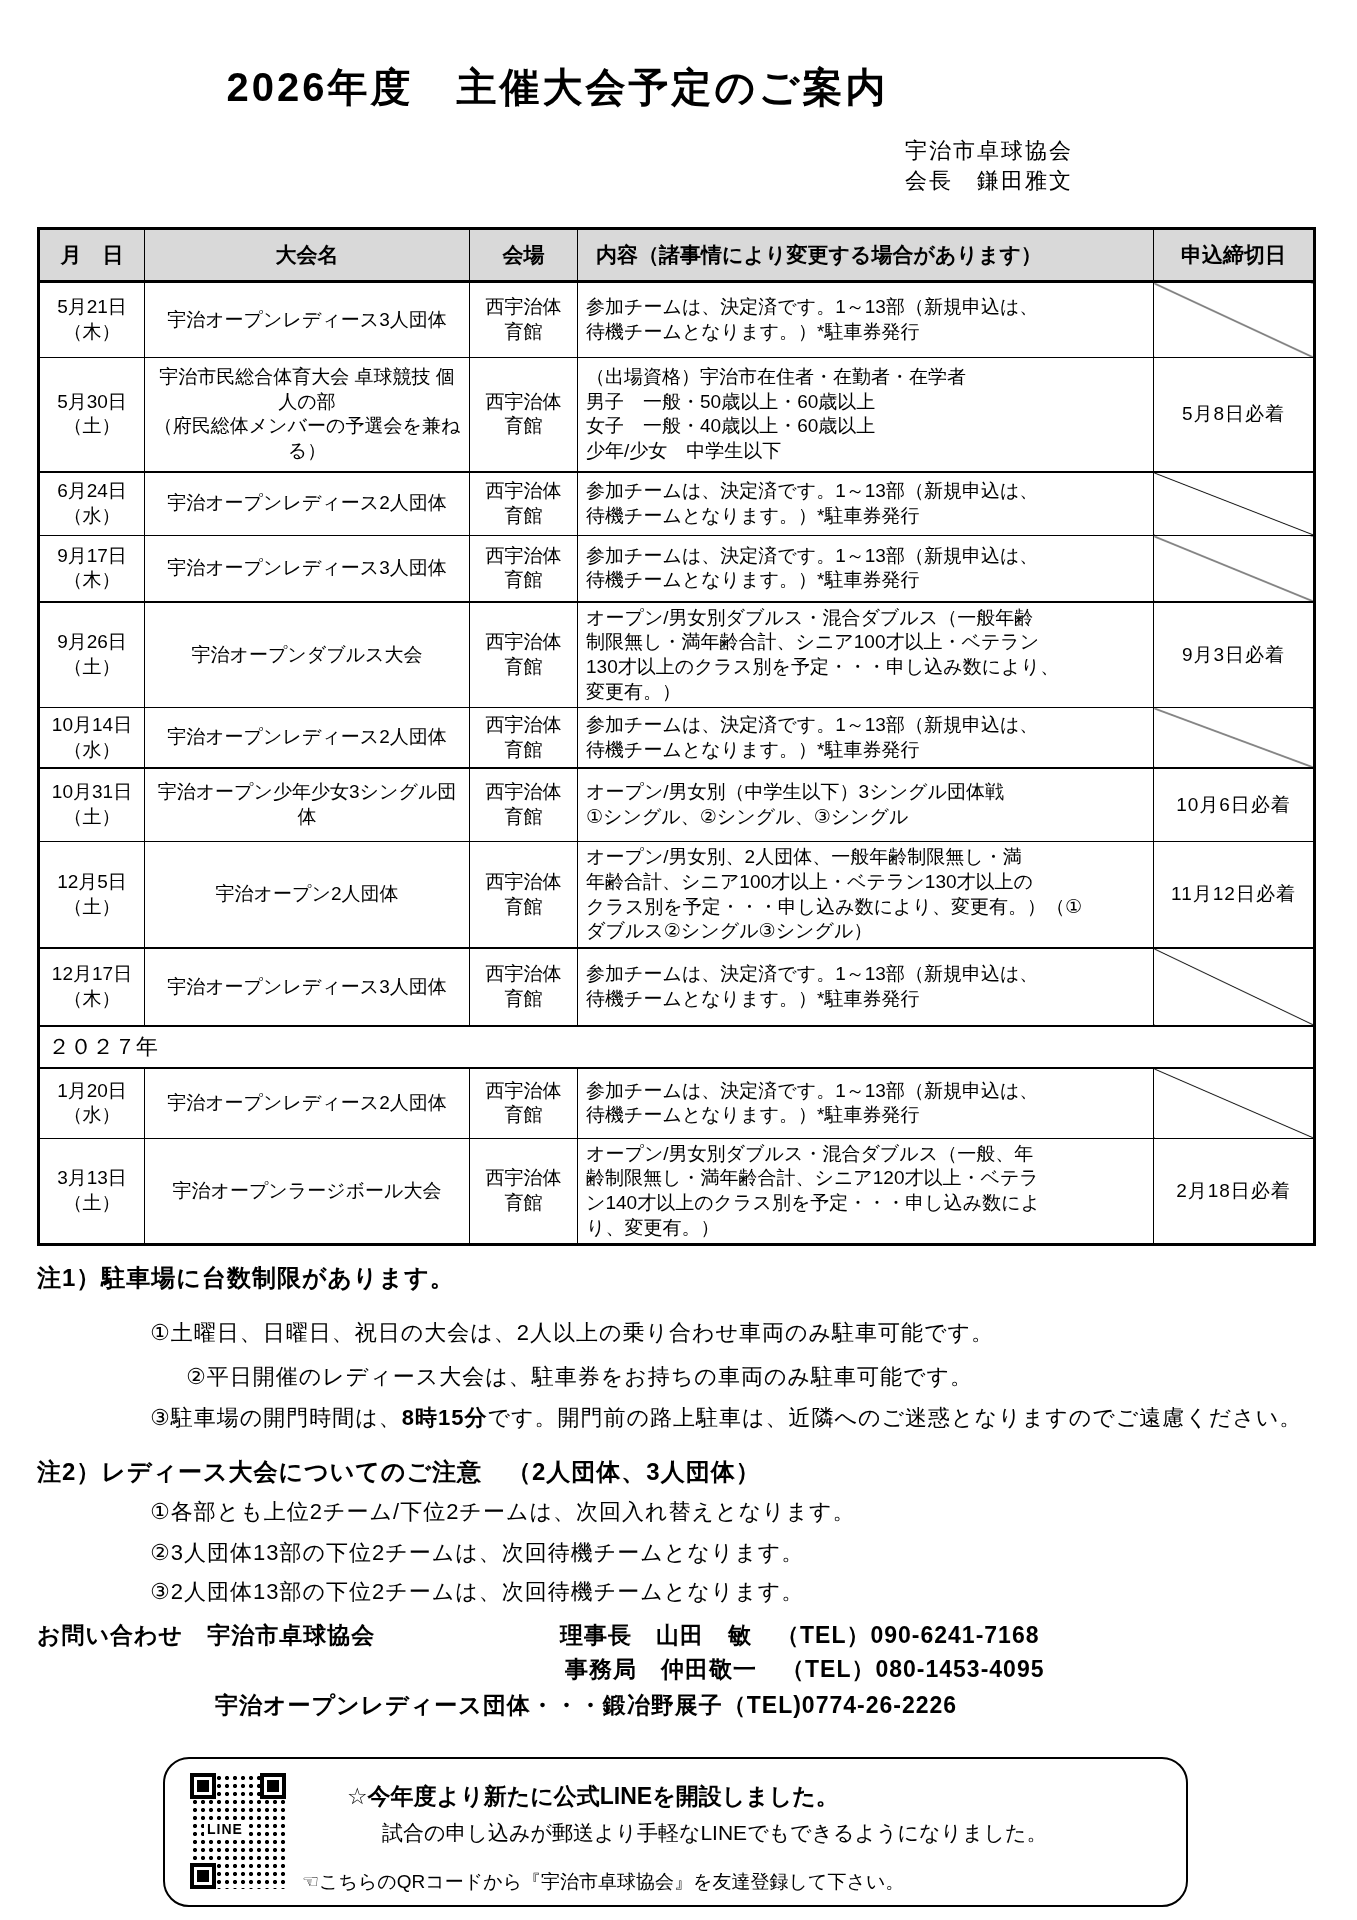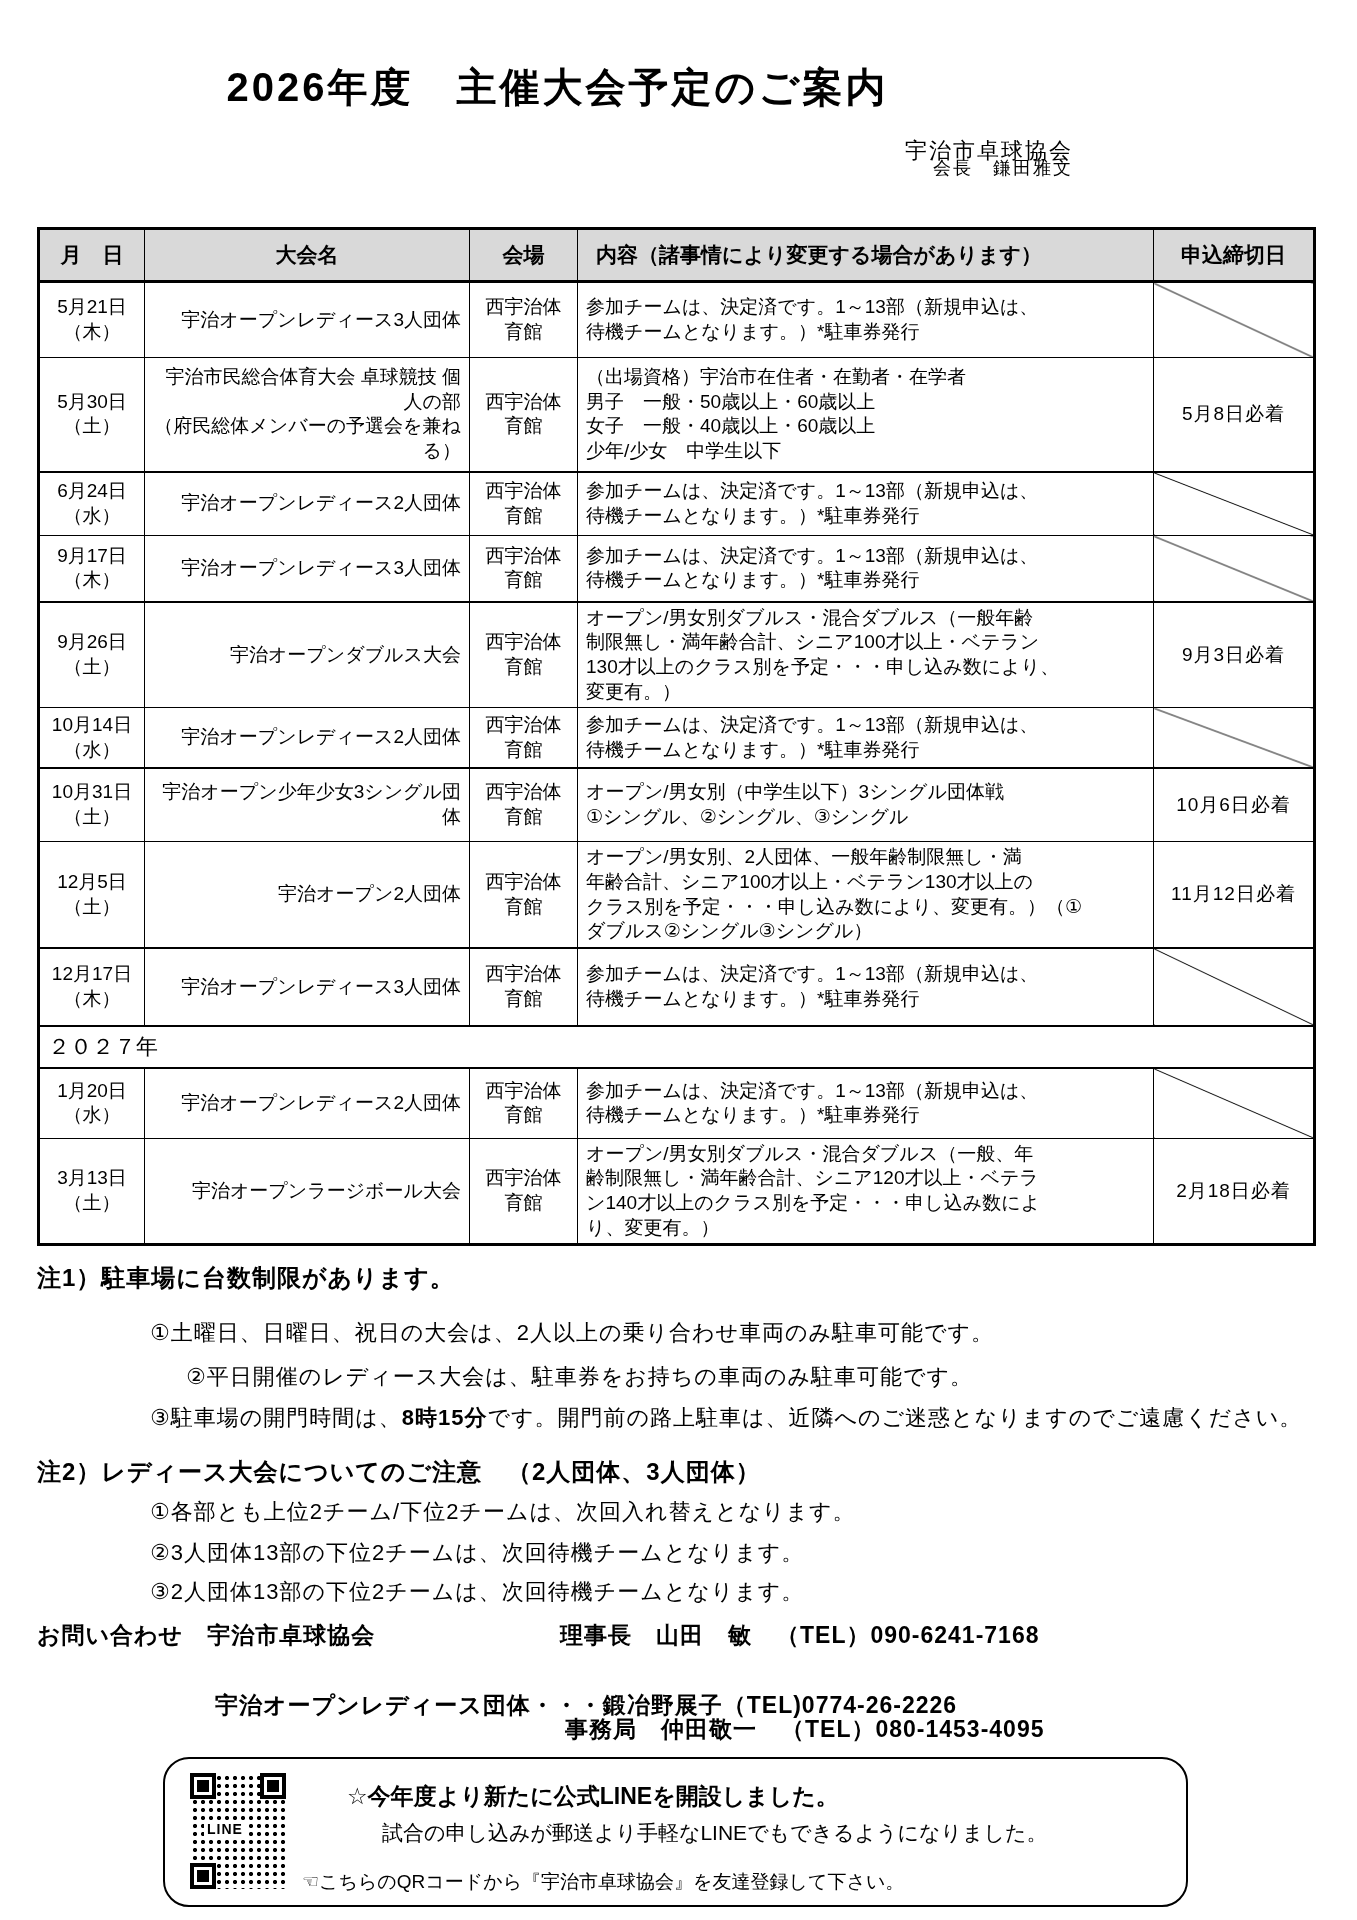--- a/index.html
+++ b/index.html
@@ -9,40 +9,40 @@
     font-family:"Liberation Sans","DejaVu Sans",sans-serif;
   }
   .abs{position:absolute;}
 
   
   .title{
     top:60px;left:0;width:1115px;text-align:center;
     font-size:40px;font-weight:bold;letter-spacing:3px;white-space:nowrap;
   }
   .org{top:136px;right:284px;font-size:22px;letter-spacing:2px;}
-  .president{top:156px;right:284px;font-size:18px;letter-spacing:2px;}
+  .president{top:166px;right:284px;font-size:22px;letter-spacing:2px;}
 
   
   table.schedule{
     left:37px;top:227px;position:absolute;
     width:1276px;border-collapse:collapse;table-layout:fixed;
     border:3px solid #000;
   }
   table.schedule th{
     background:#d9d9d9;border:1px solid #000;border-bottom:3px solid #000;
     font-size:21px;font-weight:bold;height:46px;padding:2px 18px;text-align:center;
   }
   table.schedule th.left{text-align:left;}
   table.schedule td{
     border:1px solid #000;padding:3px 8px;vertical-align:middle;
     font-size:19px;line-height:1.3;white-space:pre-line;word-break:break-all;
   }
   tr.thick-top td{border-top:2.5px solid #000;}
   td.c-date{text-align:center;padding:3px 2px;font-size:18px;}
-  td.c-name{text-align:right;font-size:20px;margin-left:40px;}
+  td.c-name{text-align:center;font-size:20px;margin-left:40px;}
   td.c-venue{text-align:center;padding:3px 1px;font-size:18px;font-family:Liberation Serif, serif;}
   td.c-content{text-align:left;}
   td.c-deadline{text-align:center;font-size:20px;letter-spacing:1px;}
   td.slash{
     background-image:linear-gradient(to top right,
       transparent calc(50% - 0.9px),#000 50%,transparent calc(50% + 0.9px));
   }
   tr.section-row td{
     border-top:2.5px solid #000;border-bottom:2.5px solid #000;
     font-size:22px;text-align:left;padding:4px 8px;white-space:nowrap;
@@ -69,21 +69,21 @@
   .n1i3{top:1403px;}
   .n2t{top:1456px;}
   .n2i1{top:1497px;}
   .n2i2{top:1538px;}
   .n2i3{top:1577px;}
 
   
   .contact{font-size:23px;font-weight:bold;letter-spacing:1px;white-space:nowrap;}
   .c-l1{top:1620px;left:37px;}
   .c-l1b{top:1620px;left:560px;}
-  .c-l2{top:1714px;left:565px;}
+  .c-l2{top:1654px;left:565px;}
   .c-l3{top:1690px;left:215px;}
 
   
   .line-box{
     left:163px;top:1757px;width:1025px;height:150px;
     border:2px solid #000;border-radius:26px;box-sizing:border-box;
   }
   .line-headline{left:182px;top:22px;font-size:23px;font-weight:bold;white-space:nowrap;}
   .line-sub{left:217px;top:60px;font-size:21px;white-space:nowrap;}
   .line-qrnote{left:137px;top:110px;font-size:19px;white-space:nowrap;text-align:right;}

